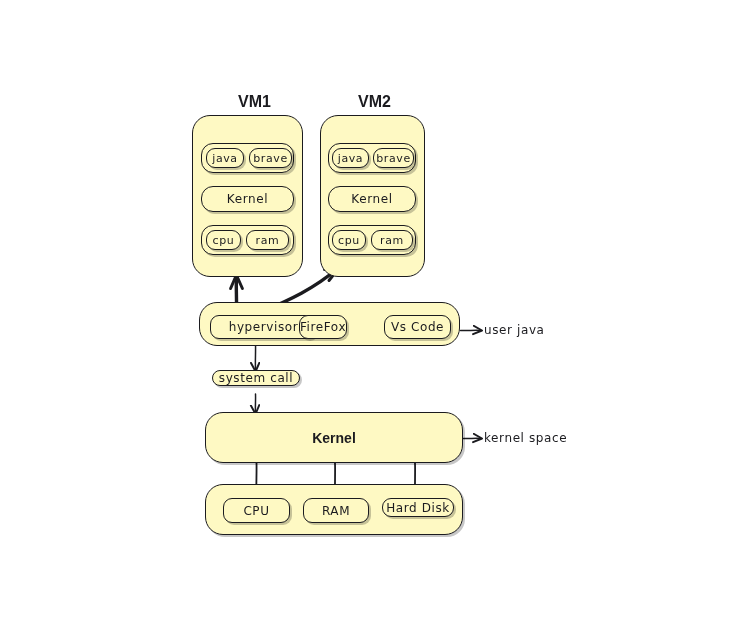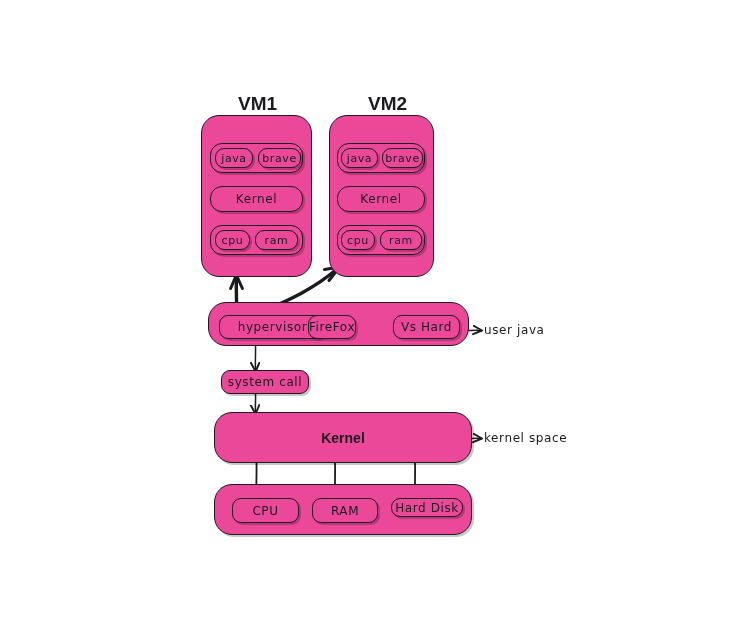--- a/index.html
+++ b/index.html
@@ -11,24 +11,23 @@
     overflow:hidden;
   }
   #canvas{position:relative;width:729px;height:643px;}
   svg#diagram{position:absolute;left:0;top:0;width:729px;height:643px;}
 
   
   .hbox{
     position:absolute;
     box-sizing:border-box;
     border:1.7px solid #1b1b1f;
-    background:#ec4899;
+    background:#fef9c3;
     display:flex;align-items:center;justify-content:center;
     text-align:center;
-    margin-left:9px;
   }
   .r-lg{border-radius:18px;}
   .r-md{border-radius:12px;}
   .r-sm{border-radius:9px;}
 
   .shadow{box-shadow:2px 2px 0 rgba(0,0,0,0.22);}
 
   .hand{
     font-family:"DejaVu Sans", sans-serif;
     color:#1b1b1f;
@@ -44,21 +43,21 @@
   }
   .plain-text{
     position:absolute;
     white-space:nowrap;
     color:#1b1b1f;
   }
   .t-11{font-size:11px;}
   .t-12{font-size:12px;}
   .t-14{font-size:14px;}
 
-  .vm-title{position:absolute;font-size:19px;}
+  .vm-title{position:absolute;font-size:16px;}
 </style>
 </head>
 <body>
 
 <div id="canvas">
 
   <svg id="diagram" viewBox="0 0 729 643" xmlns="http://www.w3.org/2000/svg">
     <defs>
       <marker id="ah" markerWidth="9" markerHeight="9" refX="5.2" refY="3.1" orient="auto" markerUnits="strokeWidth">
         <path d="M0.4,0.3 L6.2,3.1 L0.4,5.9" fill="none" stroke="#1b1b1f" stroke-width="1.3" stroke-linecap="round" stroke-linejoin="round"></path>
@@ -97,21 +96,21 @@
 
       <path d="M463.5,438.5 C470,438.8 474,438.0 480.5,438.4" stroke-width="1.5" marker-end="url(#ah)"></path>
 
       <path d="M256.5,463.0 C256.8,474 256.0,485 256.5,497.0" stroke-width="1.8" marker-end="url(#ah)"></path>
       <path d="M335.0,463.0 C335.4,474 334.6,485 335.2,497.0" stroke-width="1.8" marker-end="url(#ah)"></path>
       <path d="M415.0,463.0 C415.4,474 414.6,485 415.2,497.0" stroke-width="1.8" marker-end="url(#ah)"></path>
     </g>
   </svg>
 
   <div class="vm-title bold-label" style="left:238px;top:93px;">VM1</div>
-  <div class="vm-title bold-label" style="left:368px;top:93px;">VM2</div>
+  <div class="vm-title bold-label" style="left:358px;top:93px;">VM2</div>
 
   <div class="hbox r-lg" style="left:192px;top:115px;width:111px;height:162px;"></div>
 
   <div class="hbox r-md shadow" style="left:201px;top:143px;width:93px;height:30px;"></div>
   <div class="hbox r-sm shadow hand t-11" style="left:206px;top:148px;width:38px;height:20px;">java</div>
   <div class="hbox r-sm shadow hand t-11" style="left:249px;top:148px;width:43px;height:20px;">brave</div>
 
   <div class="hbox r-md shadow hand t-12" style="left:201px;top:186px;width:93px;height:26px;">Kernel</div>
 
   <div class="hbox r-md shadow" style="left:201px;top:225px;width:93px;height:30px;"></div>
@@ -127,25 +126,25 @@
   <div class="hbox r-md shadow hand t-12" style="left:328px;top:186px;width:88px;height:26px;">Kernel</div>
 
   <div class="hbox r-md shadow" style="left:328px;top:225px;width:88px;height:30px;"></div>
   <div class="hbox r-sm shadow hand t-11" style="left:332px;top:230px;width:34px;height:20px;">cpu</div>
   <div class="hbox r-sm shadow hand t-11" style="left:371px;top:230px;width:42px;height:20px;">ram</div>
 
   <div class="hbox r-lg" style="left:199px;top:302px;width:261px;height:44px;"></div>
 
   <div class="hbox r-sm shadow hand t-12" style="left:210px;top:315px;width:107px;height:24px;">hypervisor</div>
   <div class="hbox r-sm shadow hand t-12" style="left:299px;top:315px;width:48px;height:24px;">FireFox</div>
-  <div class="hbox r-sm shadow hand t-12" style="left:384px;top:315px;width:67px;height:24px;">Vs Hard</div>
+  <div class="hbox r-sm shadow hand t-12" style="left:384px;top:315px;width:67px;height:24px;">Vs Code</div>
 
   <div class="plain-text hand t-12" style="left:484px;top:323px;">user java</div>
 
-  <div class="hbox r-sm shadow hand t-12" style="left:212px;top:370px;width:88px;height:24px;">system call</div>
+  <div class="hbox r-sm shadow hand t-12" style="left:212px;top:370px;width:88px;height:16px;">system call</div>
 
   <div class="hbox r-lg shadow" style="left:205px;top:412px;width:258px;height:51px;">
     <span class="bold-label t-14">Kernel</span>
   </div>
 
   <div class="plain-text hand t-12" style="left:484px;top:431px;text-align:right;">kernel space</div>
 
   <div class="hbox r-lg shadow" style="left:205px;top:484px;width:258px;height:51px;"></div>
 
   <div class="hbox r-sm shadow hand t-12" style="left:223px;top:498px;width:67px;height:25px;">CPU</div>

